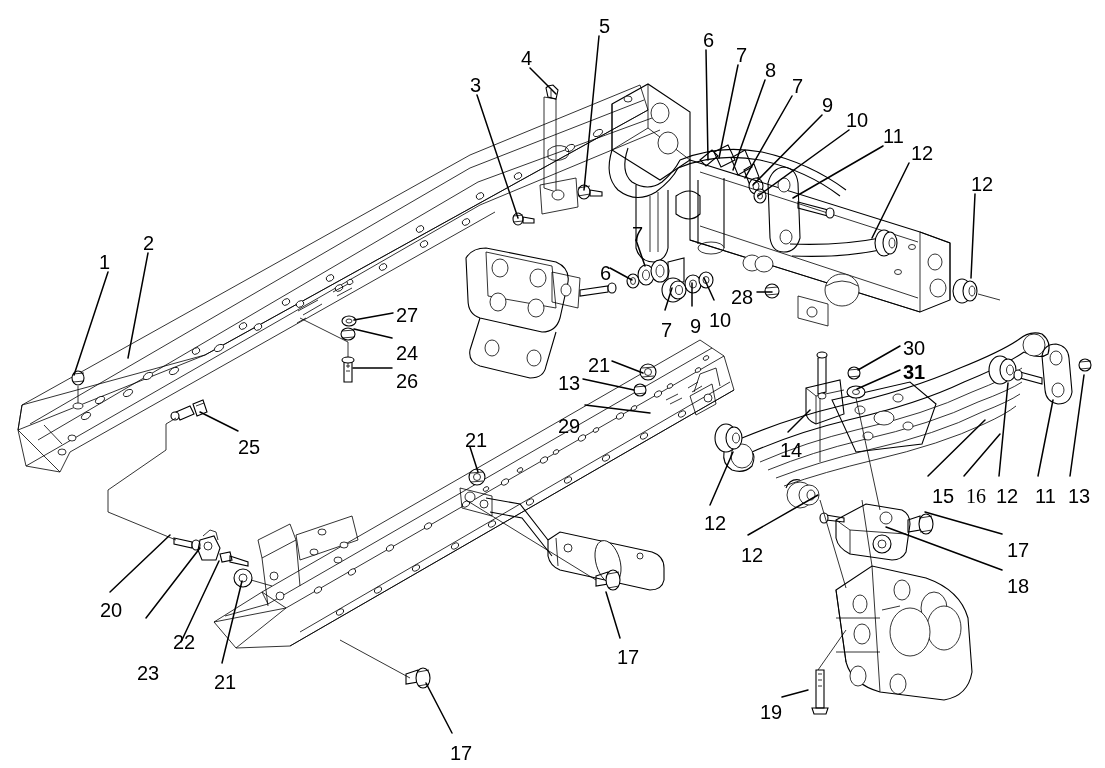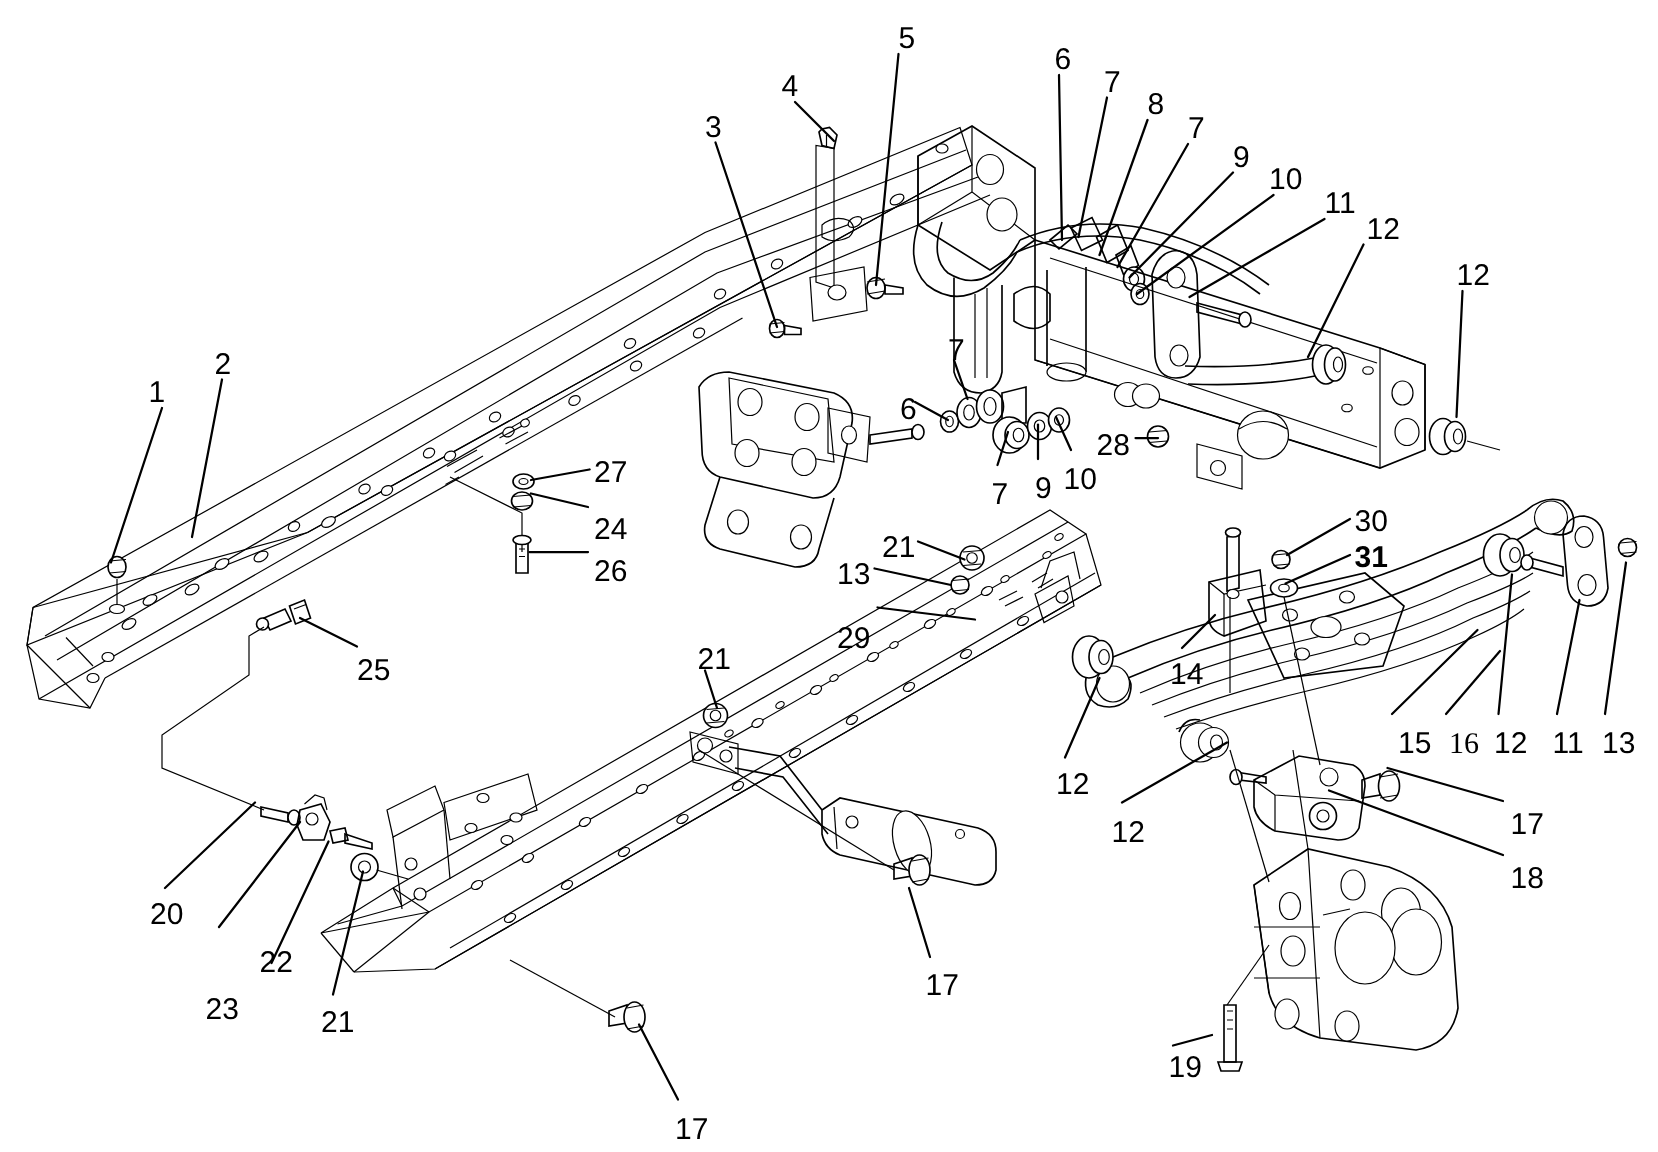--- a/index.html
+++ b/index.html
@@ -586,21 +586,21 @@
       <div class="callout" style="left: 966px; top: 486px; font-family: Liberation Serif, serif;">16</div>
       <div class="callout" style="left: 932px; top: 486px;">15</div>
       <div class="callout" style="left: 996px; top: 486px;">12</div>
       <div class="callout" style="left: 1035px; top: 486px;">11</div>
       <div class="callout" style="left: 1068px; top: 486px;">13</div>
       <div class="callout" style="left: 465px; top: 430px;">21</div>
       <div class="callout" style="left: 704px; top: 513px;">12</div>
       <div class="callout" style="left: 741px; top: 545px;">12</div>
       <div class="callout" style="left: 1007px; top: 540px;">17</div>
       <div class="callout" style="left: 1007px; top: 576px;">18</div>
-      <div class="callout" style="left: 779px; top: 702px;">19</div>
+      <div class="callout" style="left: 760px; top: 702px;">19</div>
       <div class="callout" style="left: 100px; top: 600px;">20</div>
       <div class="callout" style="left: 137px; top: 627px; margin-top: 36px;">23</div>
       <div class="callout" style="left: 173px; top: 632px;">22</div>
       <div class="callout" style="left: 214px; top: 672px;">21</div>
       <div class="callout" style="left: 617px; top: 647px;">17</div>
       <div class="callout" style="left: 450px; top: 743px;">17</div>
     </div>
 
 </div>
 

